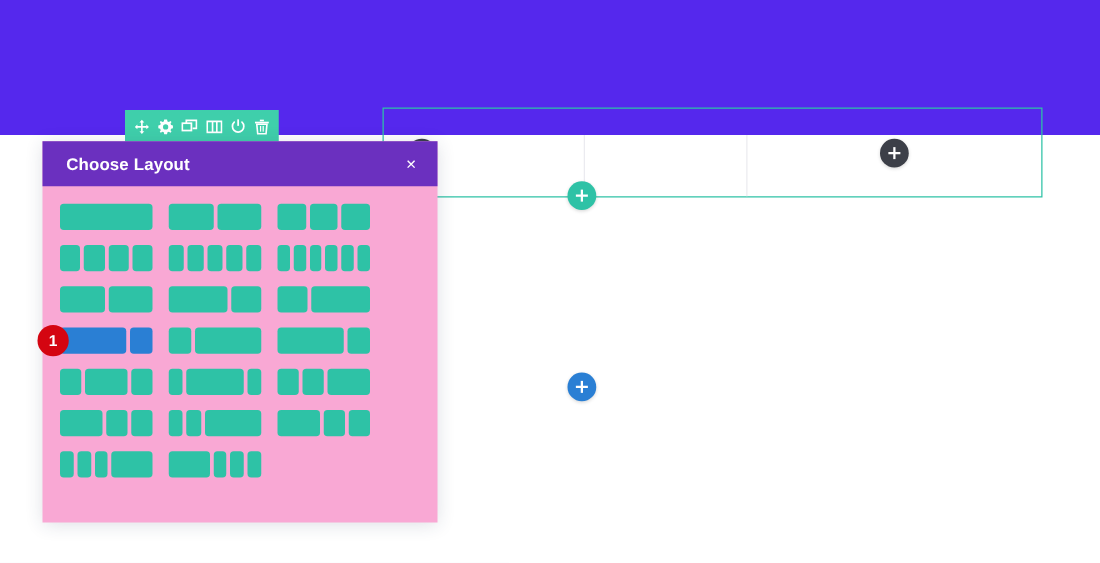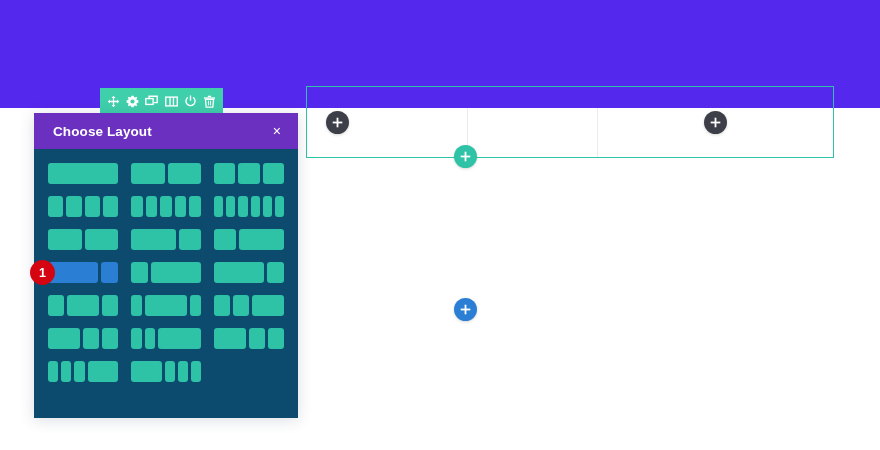--- a/index.html
+++ b/index.html
@@ -136,23 +136,23 @@
     border-left: 9px solid transparent;
     border-right: 9px solid transparent;
     border-top: 10px solid #6b30bf;
   }
 
   
   .layout-modal {
     position: absolute;
     left: 34px;
     top: 113px;
-    width: 264px;
+    width: 316px;
     height: 305px;
-    background: #0c4a6e;
+    background: #f9a8d4;
     box-shadow: 0 2px 14px rgba(40, 50, 90, 0.16);
   }
   .modal-header {
     height: 36px;
     background: #6b30bf;
     display: flex;
     align-items: center;
     justify-content: space-between;
     padding: 0 16px 0 19px;
     box-sizing: border-box;

